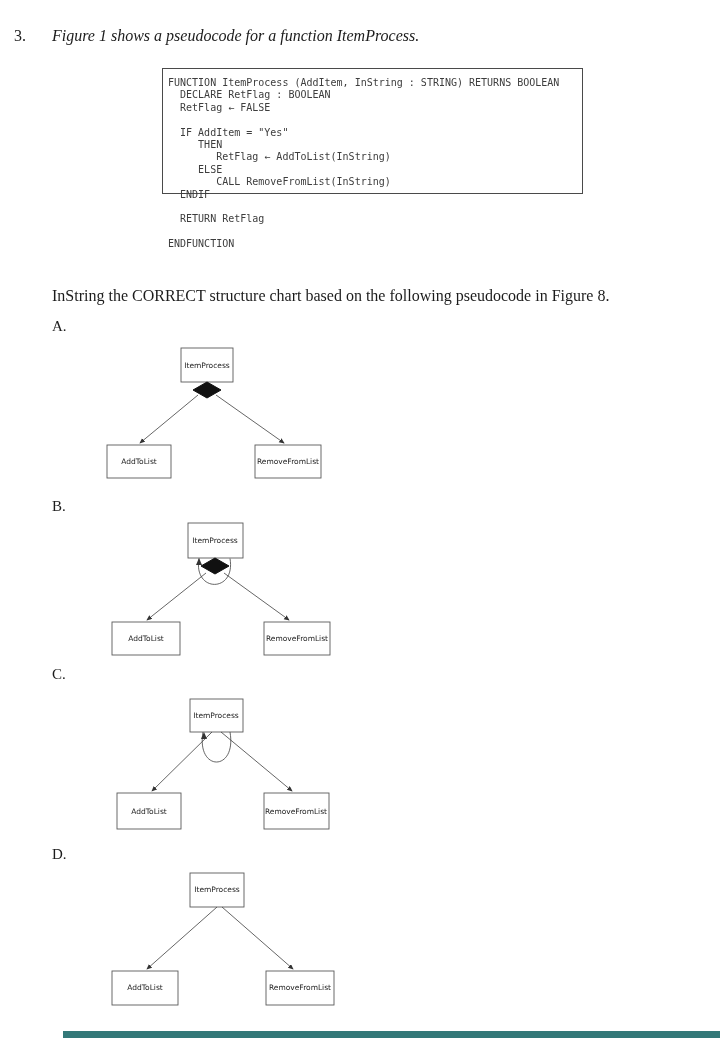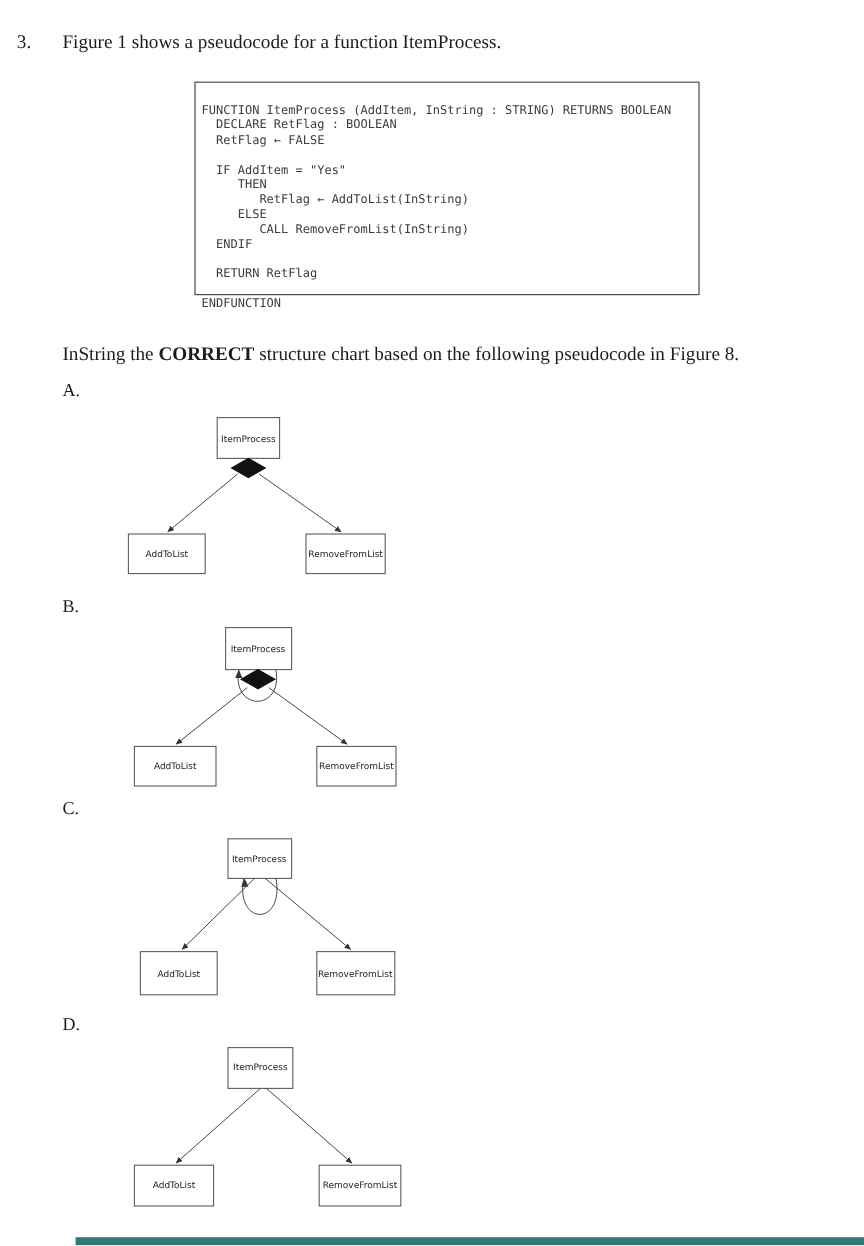--- a/index.html
+++ b/index.html
@@ -1,29 +1,29 @@
 <!DOCTYPE html>
 <html><head>
 <meta charset="utf-8">
 <style>
   html,body{margin:0;padding:0;background:#fff;}
   #page{position:relative;width:720px;height:1038px;background:#ffffff;overflow:hidden;
         font-family:"Liberation Serif",serif;color:#1c1c1c;}
   .abs{position:absolute;}
   .qline{top:27px;left:14px;font-size:16px;}
   .qnum{display:inline-block;width:38px;font-style:normal;}
-  .intro{}
-  .codebox{top:68px;left:162px;width:421px;height:178px;box-sizing:border-box;
+  .intro{font-style:italic;}
+  .codebox{top:68px;left:162px;width:421px;height:126px;box-sizing:border-box;
            border:1px solid #4a4a4a;background:#fff;margin:0;
            font-family:"DejaVu Sans Mono",monospace;font-size:10px;line-height:12.4px;
-           color:#3d3d3d;padding:18px 0 0 5px;white-space:pre;}
+           color:#3d3d3d;padding:8px 0 0 5px;white-space:pre;}
   .caption{top:248px;left:162px;width:421px;text-align:center;
            font-style:italic;font-size:16px;}
   .question{top:287px;left:52px;font-size:16px;}
-  .question b{font-weight:bold;}
+  .question b{font-weight:normal;}
   .optlabel{left:52px;font-size:15px;}
   svg text{font-family:"DejaVu Sans",sans-serif;font-size:7.5px;fill:#222;}
   svg rect.module{fill:#ffffff;stroke:#5a5a5a;stroke-width:0.9;}
   svg line.call{stroke:#3f3f3f;stroke-width:0.8;}
   svg path.loop{stroke:#3f3f3f;stroke-width:0.8;fill:none;}
   svg polygon.diamond{fill:#111;stroke:#111;}
   svg polygon.uparrow{fill:#333;}
   .accentbar{left:63px;right:0;bottom:0;height:7px;}
 </style>
 </head>

